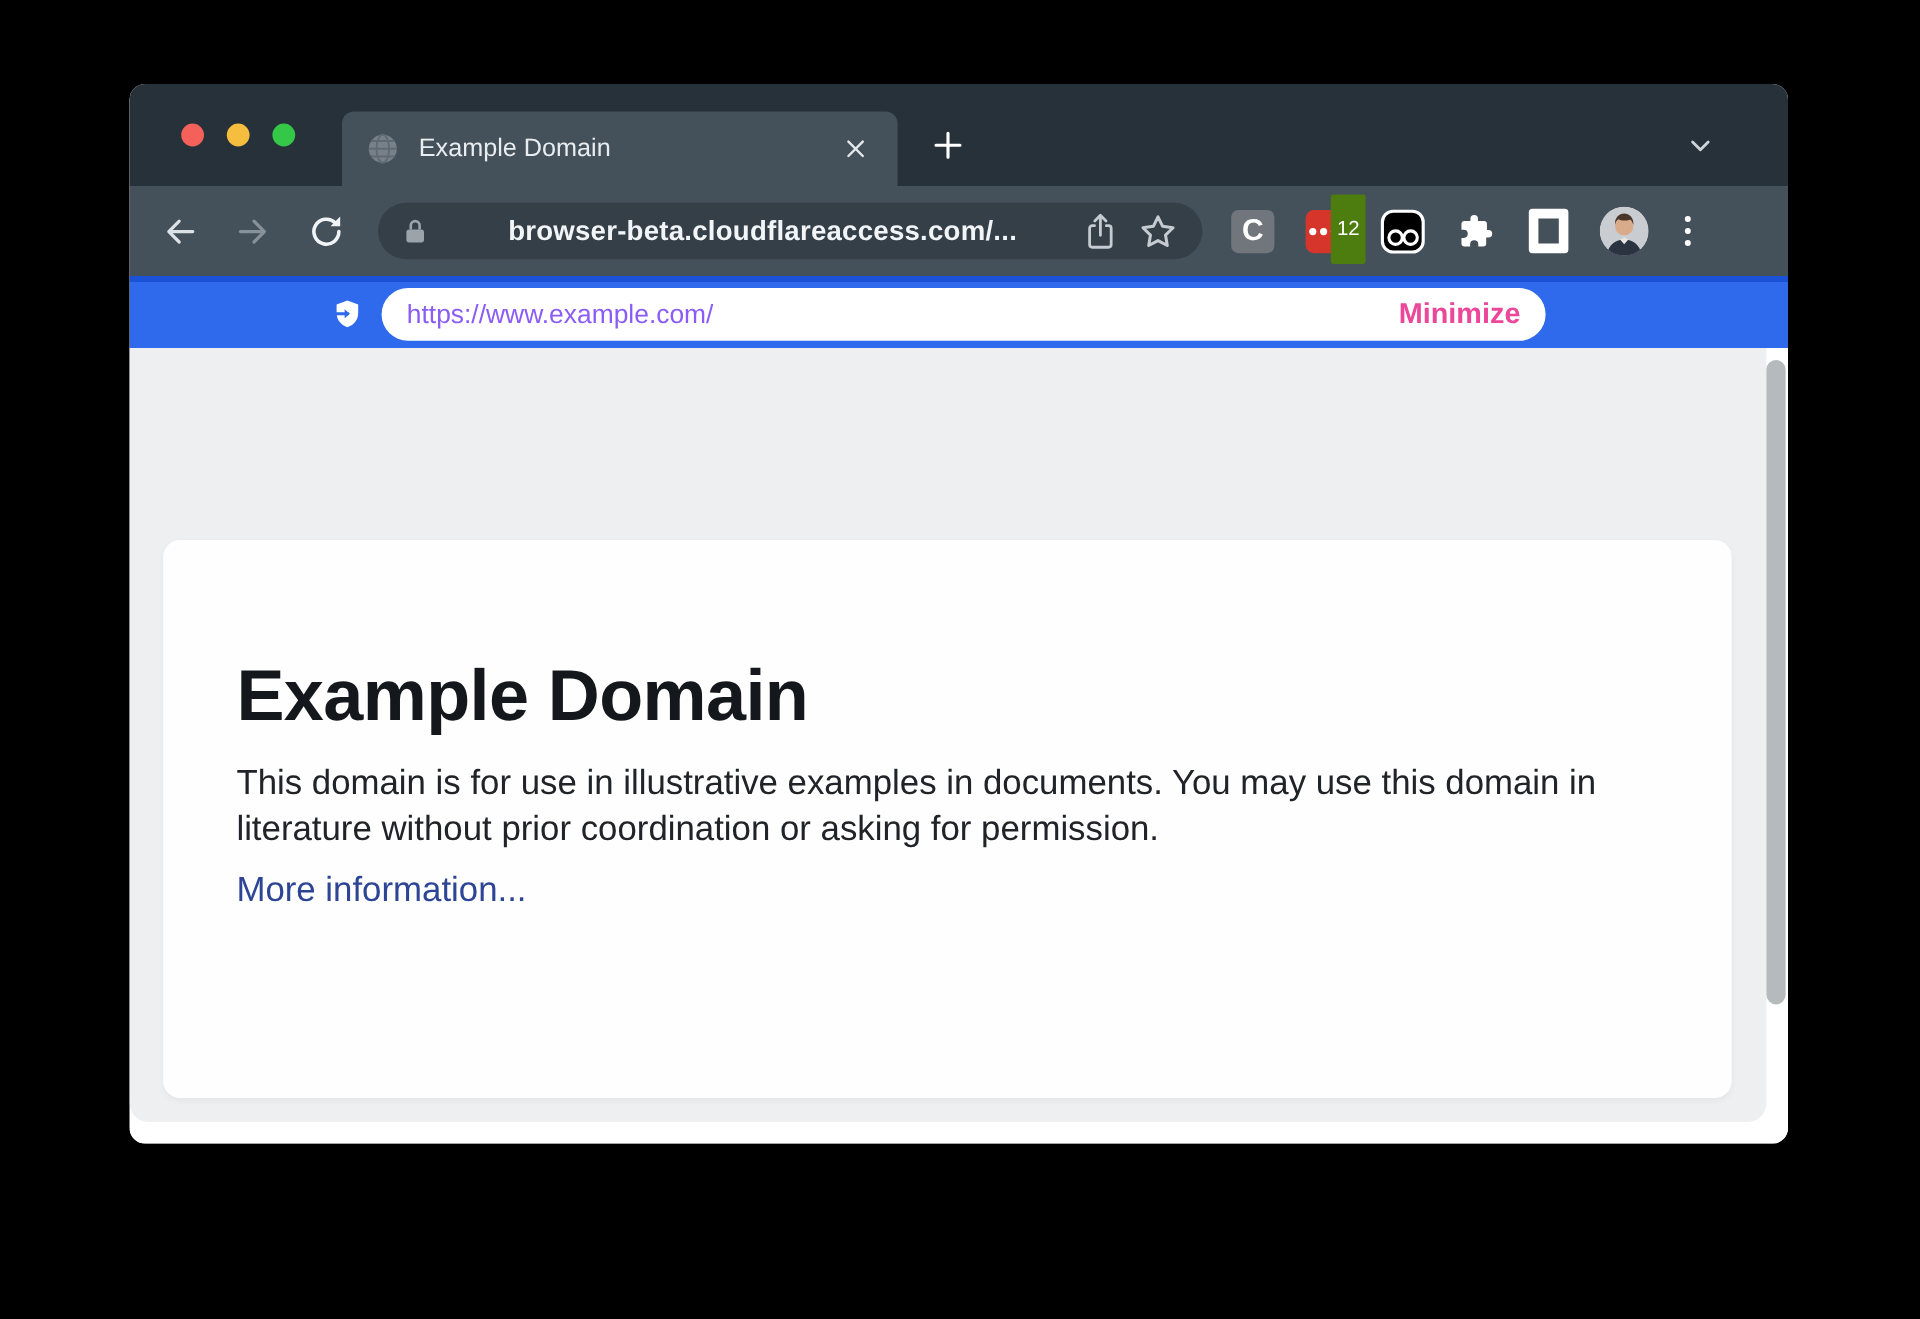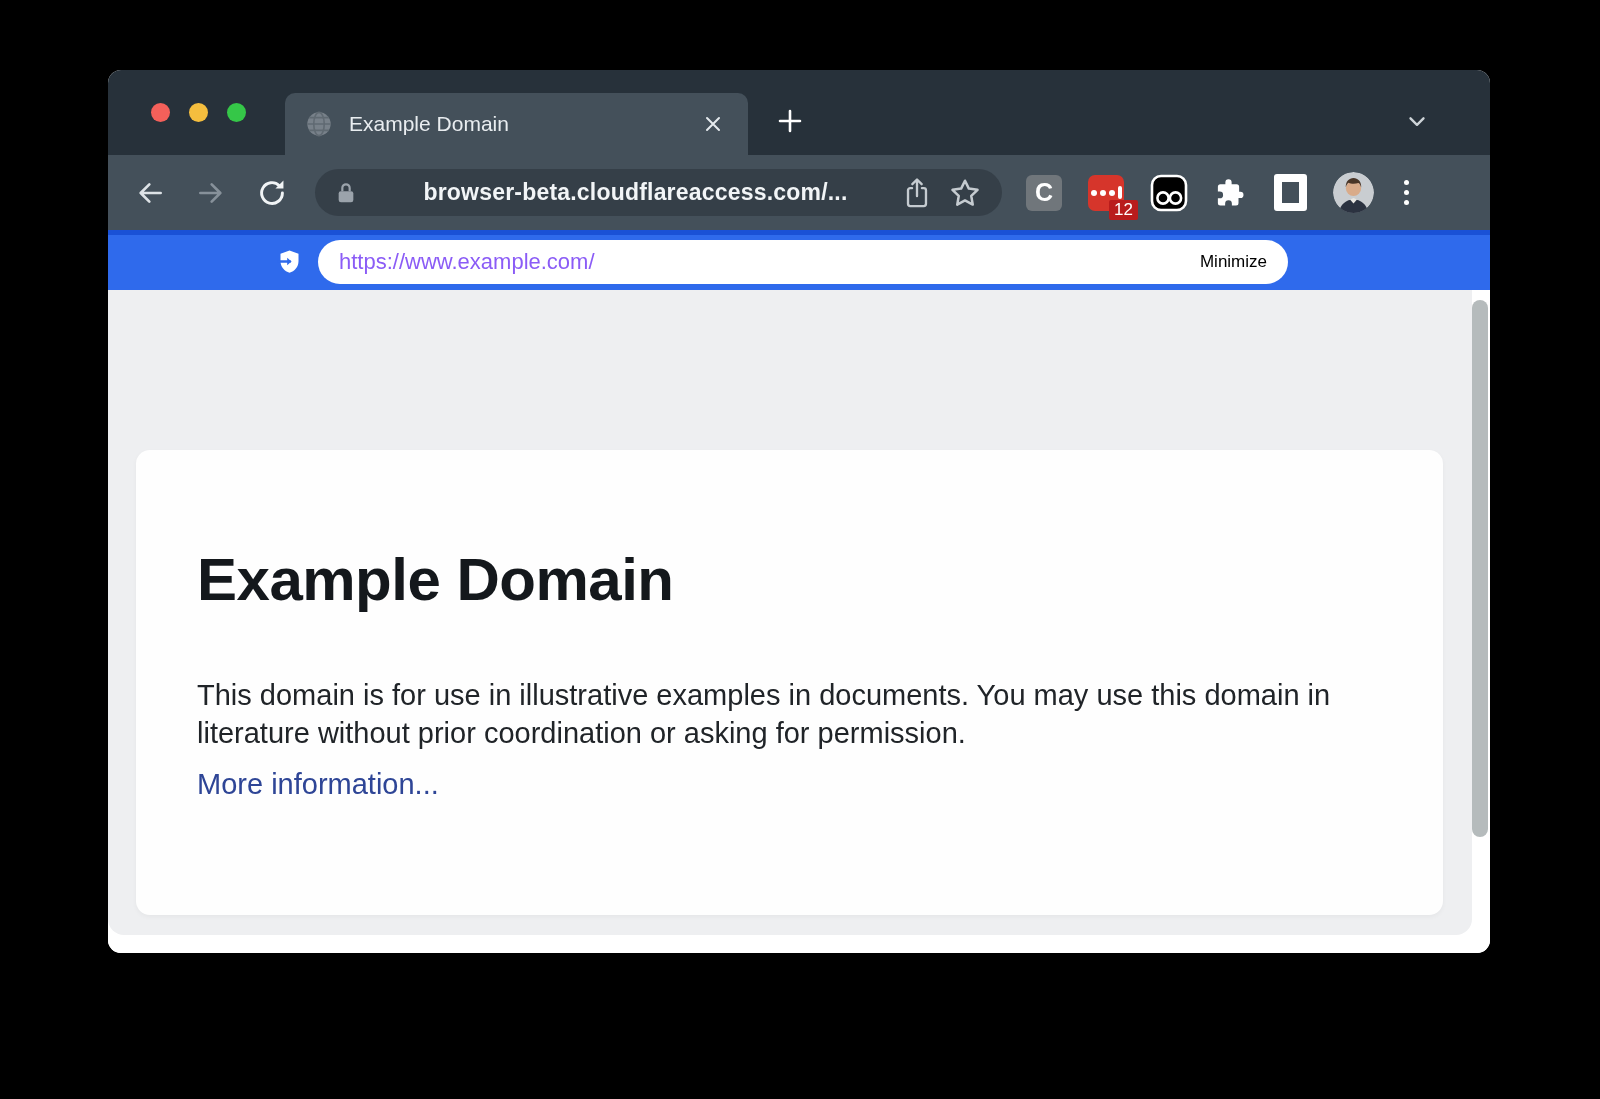--- a/index.html
+++ b/index.html
@@ -37,47 +37,47 @@
   .omni-icon { width:34px; height:34px; display:flex; align-items:center; justify-content:center; flex:none; }
   .omni-icon + .omni-icon { margin-left:14px; }
 
   .ext-row { display:flex; align-items:center; margin-left:24px; gap:26px; }
   .ext-c { width:36px; height:36px; background:#70767B; border-radius:6px; color:#fff; font-size:25px; font-weight:700;
            display:flex; align-items:center; justify-content:center; }
   .ext-lastpass { position:relative; width:36px; height:36px; background:#D6352B; border-radius:7px;
                   display:flex; align-items:center; justify-content:center; gap:3px; }
   .lp-dot { width:6px; height:6px; background:#fff; border-radius:50%; }
   .lp-bar { width:4px; height:13px; background:#fff; border-radius:2px; }
-  .ext-badge { position:absolute; right:-14px; bottom:-9px; background:#b91c1c; color:#fff; font-size:17px;
-               padding:0 5px; border-radius:2px; line-height:20px; }
+  .ext-badge { position:absolute; right:-14px; bottom:-9px; background:#4d7c0f; color:#fff; font-size:17px;
+               padding:19px 5px; border-radius:2px; line-height:20px; }
   .ext-goggles { width:38px; height:38px; }
   .ext-puzzle { width:34px; height:34px; display:flex; align-items:center; justify-content:center; }
   .ext-frame { width:33px; height:37px; border:8px solid #fff; border-radius:3px; }
   .avatar { width:41px; height:41px; border-radius:50%; overflow:hidden; flex:none; }
   .menu-dots { display:flex; flex-direction:column; gap:5px; padding:4px; }
   .menu-dots i { width:5px; height:5px; border-radius:50%; background:#fff; }
 
   
   .bluebar { position:relative; height:60px; background:#2F6AEC; }
   .bluebar::before { content:""; position:absolute; top:0; left:0; right:0; height:5px; background:#1A51D6; }
   .shield { position:absolute; left:167px; top:19px; width:27px; height:27px; }
   .access-input { position:absolute; left:210px; top:10px; width:970px; height:44px; background:#fff;
                   border-radius:22px; display:flex; align-items:center; padding:0 21px; }
   .access-url { flex:1; color:#8b5cf6; font-size:22px; white-space:nowrap; overflow:hidden; }
-  .access-minimize { color:#000000; font-size:17px; flex:none; }
+  .access-minimize { color:#ec4899; font-size:24px; flex:none;font-weight:bold; }
 
   
   .content { position:relative; height:663px; background:#fff; }
   .page-bg { position:absolute; left:0; top:0; width:1364px; height:645px; background:#EEEFF1; border-radius:0 0 16px 16px; }
   .scroll-thumb { position:absolute; left:1364px; top:10px; width:16px; height:537px; background:#B5BBBC; border-radius:8px; }
 
   .card { position:absolute; left:28px; top:160px; width:1307px; height:465px; background:#FEFEFE;
           border-radius:14px; box-shadow:0 2px 5px rgba(0,0,0,.04); padding:98px 60px 0 61px; }
   .card h1 { font-size:60px; font-weight:700; color:#14181C; letter-spacing:-.5px; line-height:64px; }
-  .card p { margin-top:64px; font-size:29px; line-height:38px; color:#202428; max-width:1160px; }
+  .card p { margin-top:22px; font-size:29px; line-height:38px; color:#202428; max-width:1160px; }
   .card a { display:inline-block; margin-top:16px; font-size:29px; color:#2E4596; text-decoration:none; cursor:pointer; }
 
   svg { display:block; }
 </style>
 </head>
 <body>
 
 <div class="window">
 
   <div class="tabbar">

